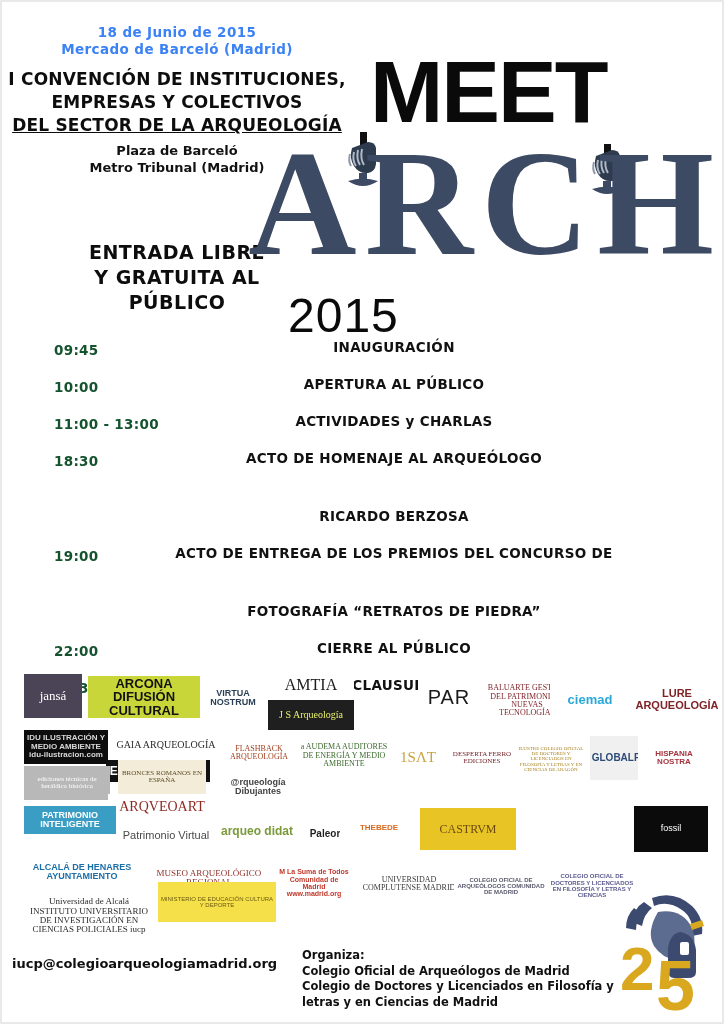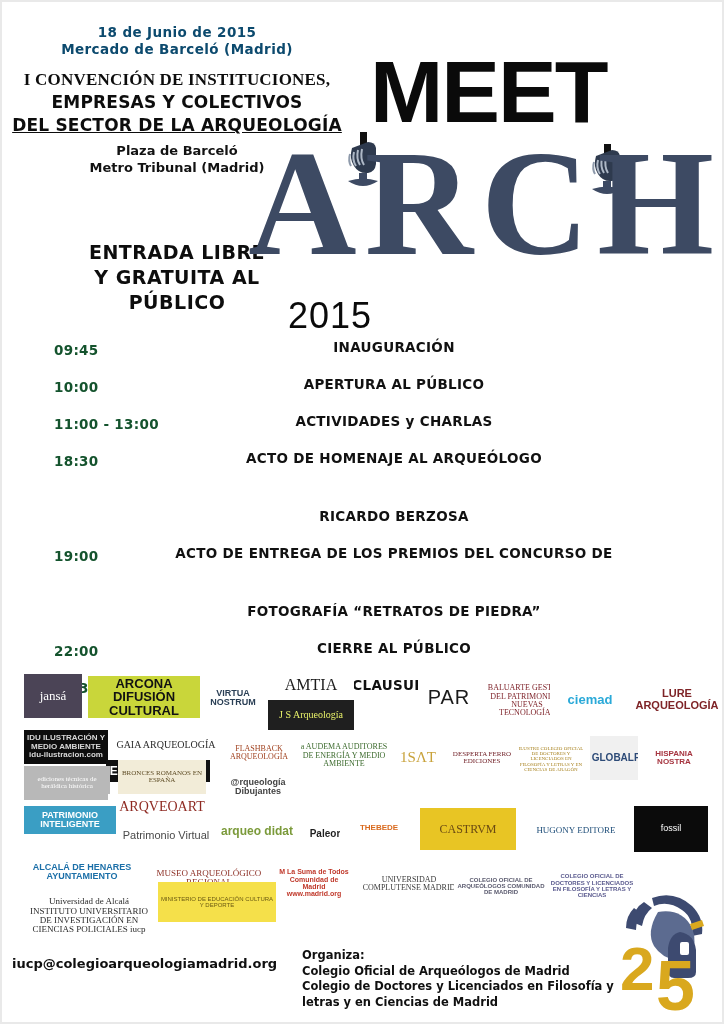--- a/index.html
+++ b/index.html
@@ -11,30 +11,30 @@
   .poster{
     position:absolute;inset:0;background:#ffffff;
     border:2px solid #e9e9e9;
     box-sizing:border-box;
   }
 
   
   .hdr-date{
     position:absolute;left:0;top:22px;width:350px;text-align:center;
     font-family:"DejaVu Sans", sans-serif;
-    font-weight:bold;font-size:13.5px;color:#0c4a6e;
+    font-weight:bold;font-size:13.5px;color:#3b82f6;
     letter-spacing:.4px;line-height:17px;
   }
   .hdr-title{
     position:absolute;left:0;top:66px;width:350px;text-align:center;
     font-family:"DejaVu Sans", sans-serif;
     font-weight:bold;font-size:17px;color:#0d0d0d;
     line-height:23px;letter-spacing:.2px;
   }
-  .hdr-title .l1{display:block;font-family:Liberation Serif, serif;}
+  .hdr-title .l1{display:block;}
   .hdr-title .l2{display:block;}
   .hdr-title .l3{display:block;text-decoration:underline;}
   .hdr-place{
     position:absolute;left:0;top:140px;width:350px;text-align:center;
     font-family:"DejaVu Sans", sans-serif;
     font-weight:bold;font-size:13px;color:#121212;line-height:17px;
   }
   .hdr-free{
     position:absolute;left:0;top:238px;width:350px;text-align:center;
     font-family:"DejaVu Sans", sans-serif;
@@ -54,21 +54,21 @@
     position:absolute;left:0px;top:88px;width:484px;
     font-family:Liberation Serif, serif;
     font-weight:bold;font-size:150px;color:#3d4a63;
     letter-spacing:8px;line-height:150px;
     white-space:nowrap;
     text-align:right;
   }
   .logo-year{
     position:absolute;left:50px;top:256px;
     font-family:"Liberation Sans", sans-serif;
-    font-size:36px;color:#0a0a0a;letter-spacing:1px;line-height:40px;
+    font-size:48px;color:#0a0a0a;letter-spacing:1px;line-height:40px;
   }
   .hand{position:absolute;width:34px;height:60px;}
   .hand svg{width:100%;height:100%;display:block;}
 
   
   .schedule{position:absolute;left:0;top:336px;width:724px;}
   .sch-row{position:relative;width:100%;margin-bottom:19px;}
   .sch-time{
     position:absolute;left:52px;top:4px;
     font-family:"DejaVu Sans", sans-serif;
@@ -275,23 +275,20 @@
         <span class="t">arqueo didat</span>
       </div>
       <div class="lg" style="left: 288px; top: 150px; width: 74px; height: 36px; background: rgb(255, 255, 255); color: rgb(31, 31, 31); font-size: 10px; font-family: &quot;Liberation Sans&quot;, sans-serif; font-weight: bold;">
         <span class="t">Paleorama</span>
       </div>
       <div class="lg" style="left: 330px; top: 142px; width: 78px; height: 40px; background: rgb(255, 255, 255); color: rgb(217, 106, 30); font-size: 8px; font-family: &quot;Liberation Sans&quot;, sans-serif; font-weight: bold;">
         <span class="t">THEBEDE</span>
       </div>
       <div class="lg" style="left: 410px; top: 142px; width: 96px; height: 42px; background: rgb(232, 197, 36); color: rgb(107, 75, 19); font-size: 12px; font-family: &quot;Liberation Serif&quot;, serif;">
         <span class="t">CASTRVM</span>
-      </div>
-      <div class="lg" style="left: 518px; top: 146px; width: 96px; height: 38px; background: rgb(255, 255, 255); color: rgb(31, 78, 121); font-size: 9px; font-family: &quot;Liberation Serif&quot;, serif;">
-        <span class="t">HUGONY EDITORE</span>
       </div>
       <div class="lg" style="left: 624px; top: 140px; width: 74px; height: 46px; background: rgb(11, 11, 11); color: rgb(255, 255, 255); font-size: 9px; font-family: &quot;Liberation Sans&quot;, sans-serif;">
         <span class="t">fossil</span>
       </div>
       <div class="lg" style="left: 14px; top: 190px; width: 116px; height: 32px; background: rgb(255, 255, 255); color: rgb(27, 111, 168); font-size: 9px; font-family: &quot;Liberation Sans&quot;, sans-serif; font-weight: bold;">
         <span class="t">ALCALÁ DE HENARES AYUNTAMIENTO</span>
       </div>
       <div class="lg" style="left: 140px; top: 190px; width: 118px; height: 44px; background: rgb(255, 255, 255); color: rgb(142, 50, 40); font-size: 9px; font-family: &quot;Liberation Serif&quot;, serif;">
         <span class="t">MUSEO ARQUEOLÓGICO REGIONAL</span>
       </div>

